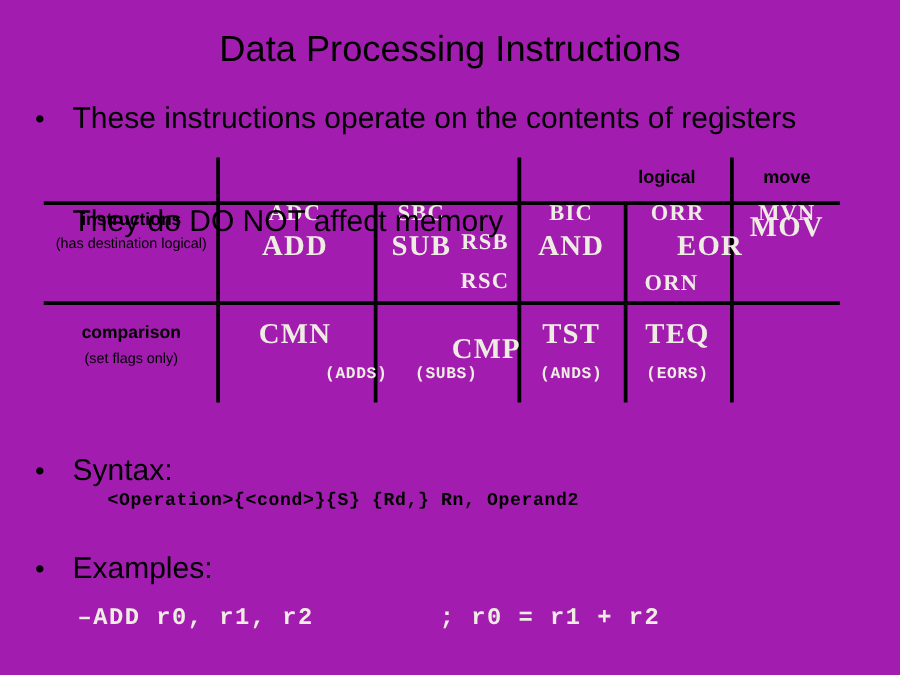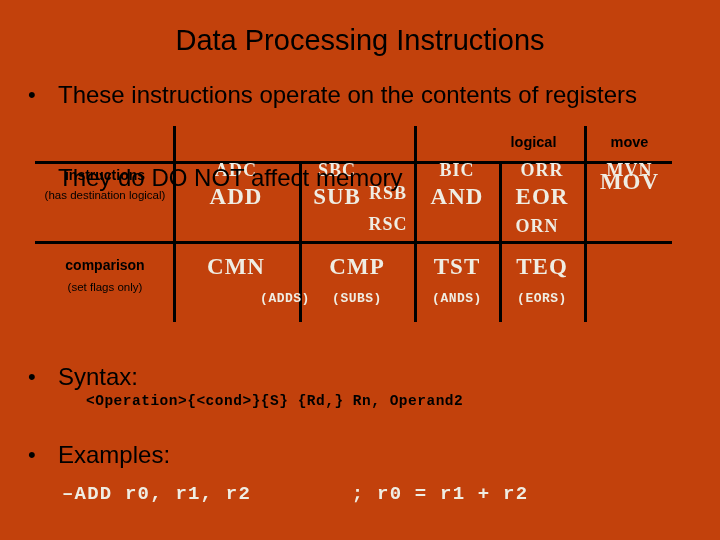--- a/index.html
+++ b/index.html
@@ -13,21 +13,21 @@
     overflow: hidden;
     font-family: "Liberation Sans", sans-serif;
     color: #000000;
     position: relative;
   }
   #slide {
     position: absolute;
     left: 0; top: 0;
     width: 720px;
     height: 540px;
-    background: #c2410c;
+    background: #a21caf;
   }
   
   .slide-title {
     position: absolute;
     left: 0;
     top: 22px;
     width: 720px;
     text-align: center;
     font-size: 29px;
     line-height: 36px;
@@ -207,35 +207,35 @@
 
     <div class="mnem mnem-small" style="left:267px; top:37px; width:70px;">SBC</div>
     <div class="mnem mnem-big" style="left:267px; top:58px; width:70px;">SUB</div>
     <div class="mnem mnem-small" style="left:330px; top:60px; width:46px;">RSB</div>
     <div class="mnem mnem-small" style="left:330px; top:91px; width:46px;">RSC</div>
 
     <div class="mnem mnem-small" style="left:382px; top:37px; width:80px;">BIC</div>
     <div class="mnem mnem-big" style="left:382px; top:58px; width:80px;">AND</div>
 
     <div class="mnem mnem-small" style="left:467px; top:37px; width:80px;">ORR</div>
-    <div class="mnem mnem-big" style="left:467px; top:58px; width:80px;">EOR</div>
+    <div class="mnem mnem-big" style="left:493px; top:58px; width:80px;">EOR</div>
     <div class="mnem mnem-small" style="left:472px; top:93px; width:60px;">ORN</div>
 
     <div class="mnem mnem-small" style="left:552px; top:37px; width:85px;">MVN</div>
     <div class="mnem mnem-big" style="left:552px; top:43px; width:85px;">MOV</div>
 
     <div class="rowlabel" style="top:130px;">
       <span class="rl-main">comparison</span>
       <span class="rl-sub" style="margin-top:6px;">(set flags only)</span>
     </div>
 
     <div class="mnem mnem-big" style="left:141px; top:128px; width:120px;">CMN</div>
     <div class="mnem mnem-paren" style="left:154px; top:165px; width:120px; color:#efede3;margin-left:36px;">(ADDS)</div>
 
-    <div class="mnem mnem-big" style="left:267px; top:128px; width:110px;">CMP</div>
+    <div class="mnem mnem-big" style="left:267px; top:140px; width:110px;padding-left:32px;">CMP</div>
     <div class="mnem mnem-paren" style="left:267px; top:165px; width:110px; color:#efede3;">(SUBS)</div>
 
     <div class="mnem mnem-big" style="left:382px; top:128px; width:80px;">TST</div>
     <div class="mnem mnem-paren" style="left:382px; top:165px; width:80px; color:#efede3;">(ANDS)</div>
 
     <div class="mnem mnem-big" style="left:467px; top:128px; width:80px;">TEQ</div>
     <div class="mnem mnem-paren" style="left:467px; top:165px; width:80px; color:#efede3;">(EORS)</div>
 
   </div>
 

